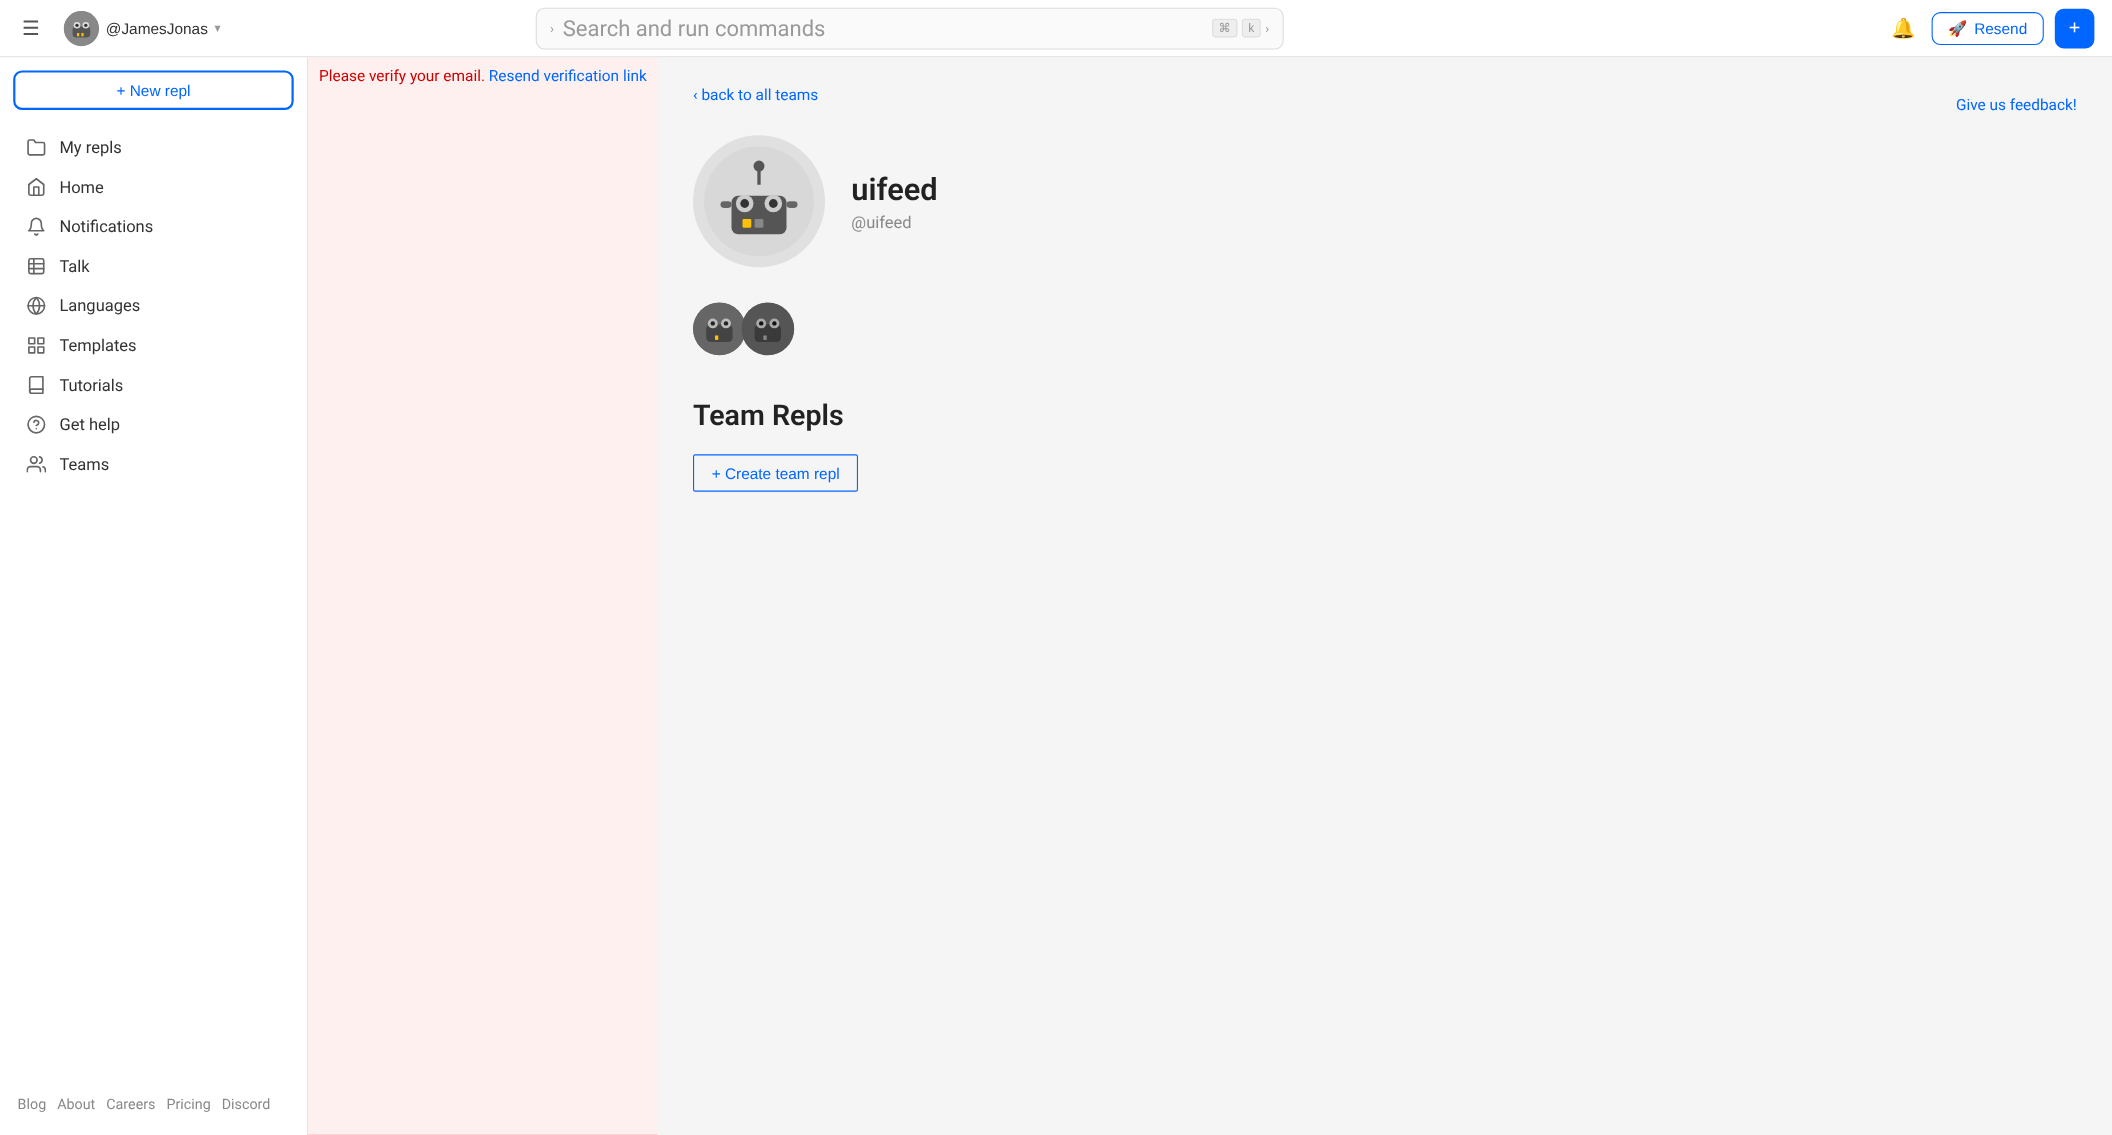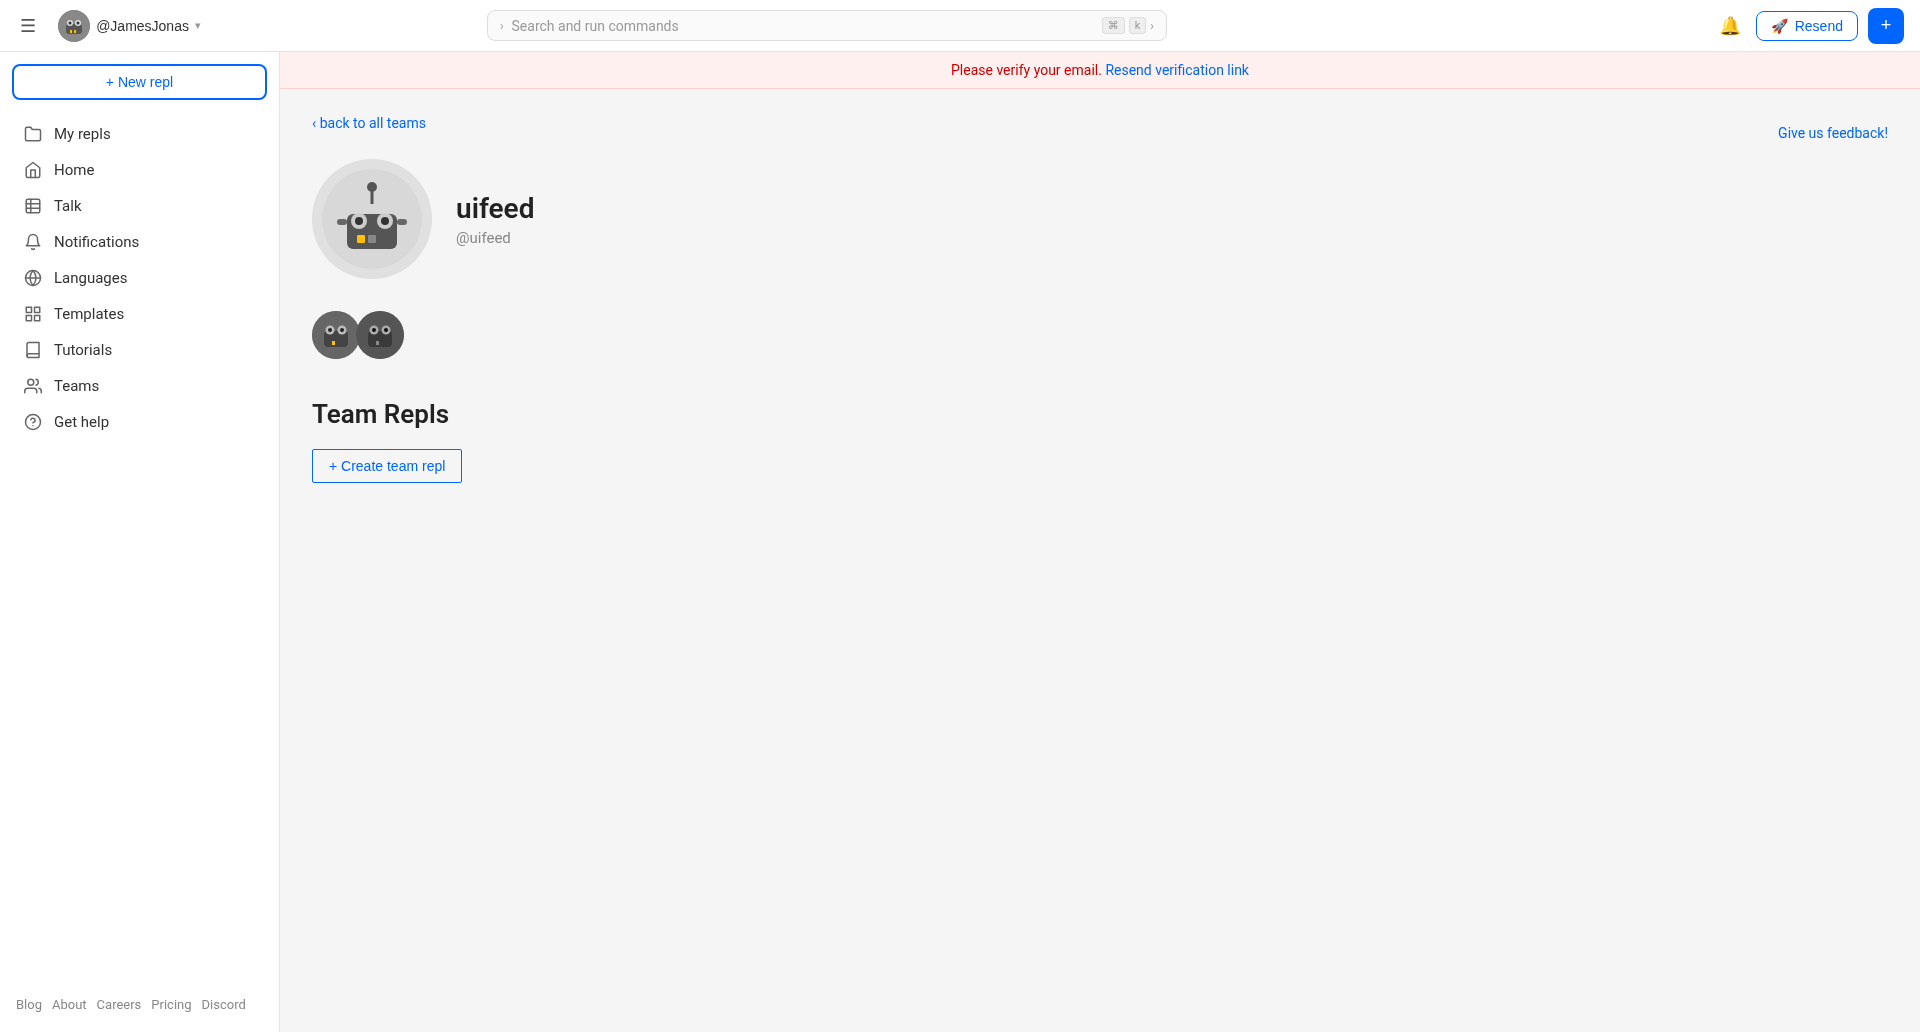--- a/index.html
+++ b/index.html
@@ -68,21 +68,21 @@
       align-items: center;
       border: 1px solid #ddd;
       border-radius: 8px;
       padding: 6px 12px;
       gap: 8px;
       background: #fafafa;
       cursor: pointer;
       width: 100%;
     }
     .search-chevron { color: #999; font-size: 12px; }
-    .search-placeholder { color: #999; font-size: 14px; flex: 1; }
+    .search-placeholder { color: #999; font-size: 20px; flex: 1; }
     .search-kbd {
       display: flex;
       align-items: center;
       gap: 4px;
       color: #999;
       font-size: 12px;
     }
     .kbd {
       background: #eee;
       border: 1px solid #ddd;
@@ -192,21 +192,21 @@
     .sidebar-footer a {
       color: #888;
       text-decoration: none;
     }
 
     
     .content {
       flex: 1;
       overflow-y: auto;
       display: flex;
-      flex-direction: column;
+      flex-direction: row;
     }
     .email-banner {
       background: #fff0f0;
       border-bottom: 1px solid #ffd0d0;
       padding: 10px;
       text-align: center;
       font-size: 14px;
       color: #cc0000;
       flex-shrink: 0;
     }
@@ -381,42 +381,42 @@
           <path d="M3 9l9-7 9 7v11a2 2 0 0 1-2 2H5a2 2 0 0 1-2-2z"></path>
           <polyline points="9 22 9 12 15 12 15 22"></polyline>
         </svg>
       </span>
       <span>Home</span>
     </div>
 
     <div class="sidebar-item">
       <span class="icon">
         <svg width="18" height="18" viewBox="0 0 24 24" fill="none" stroke="#666" stroke-width="2" stroke-linecap="round" stroke-linejoin="round">
+          <path d="M18 8A6 6 0 0 0 6 8c0 7-3 9-3 9h18s-3-2-3-9"></path>
+          <path d="M13.73 21a2 2 0 0 1-3.46 0"></path>
+        </svg>
+      </span>
+      <span>Notifications</span>
+    </div>
+
+    <div class="sidebar-item">
+      <span class="icon">
+        <svg width="18" height="18" viewBox="0 0 24 24" fill="none" stroke="#666" stroke-width="2" stroke-linecap="round" stroke-linejoin="round">
           <rect x="3" y="3" width="18" height="18" rx="2" ry="2"></rect>
           <line x1="3" y1="9" x2="21" y2="9"></line>
           <line x1="3" y1="15" x2="21" y2="15"></line>
           <line x1="9" y1="3" x2="9" y2="21"></line>
         </svg>
       </span>
       <span>Talk</span>
     </div>
 
     <div class="sidebar-item">
       <span class="icon">
         <svg width="18" height="18" viewBox="0 0 24 24" fill="none" stroke="#666" stroke-width="2" stroke-linecap="round" stroke-linejoin="round">
-          <path d="M18 8A6 6 0 0 0 6 8c0 7-3 9-3 9h18s-3-2-3-9"></path>
-          <path d="M13.73 21a2 2 0 0 1-3.46 0"></path>
-        </svg>
-      </span>
-      <span>Notifications</span>
-    </div>
-
-    <div class="sidebar-item">
-      <span class="icon">
-        <svg width="18" height="18" viewBox="0 0 24 24" fill="none" stroke="#666" stroke-width="2" stroke-linecap="round" stroke-linejoin="round">
           <circle cx="12" cy="12" r="10"></circle>
           <line x1="2" y1="12" x2="22" y2="12"></line>
           <path d="M12 2a15.3 15.3 0 0 1 4 10 15.3 15.3 0 0 1-4 10 15.3 15.3 0 0 1-4-10 15.3 15.3 0 0 1 4-10z"></path>
         </svg>
       </span>
       <span>Languages</span>
     </div>
 
     <div class="sidebar-item">
       <span class="icon">
@@ -436,38 +436,38 @@
           <path d="M4 19.5A2.5 2.5 0 0 1 6.5 17H20"></path>
           <path d="M6.5 2H20v20H6.5A2.5 2.5 0 0 1 4 19.5v-15A2.5 2.5 0 0 1 6.5 2z"></path>
         </svg>
       </span>
       <span>Tutorials</span>
     </div>
 
     <div class="sidebar-item">
       <span class="icon">
         <svg width="18" height="18" viewBox="0 0 24 24" fill="none" stroke="#666" stroke-width="2" stroke-linecap="round" stroke-linejoin="round">
+          <circle cx="12" cy="12" r="10"></circle>
+          <path d="M9.09 9a3 3 0 0 1 5.83 1c0 2-3 3-3 3"></path>
+          <line x1="12" y1="17" x2="12.01" y2="17"></line>
+        </svg>
+      </span>
+      <span>Get help</span>
+    </div>
+
+    <div class="sidebar-item">
+      <span class="icon">
+        <svg width="18" height="18" viewBox="0 0 24 24" fill="none" stroke="#666" stroke-width="2" stroke-linecap="round" stroke-linejoin="round">
           <path d="M17 21v-2a4 4 0 0 0-4-4H5a4 4 0 0 0-4 4v2"></path>
           <circle cx="9" cy="7" r="4"></circle>
           <path d="M23 21v-2a4 4 0 0 0-3-3.87"></path>
           <path d="M16 3.13a4 4 0 0 1 0 7.75"></path>
         </svg>
       </span>
       <span>Teams</span>
-    </div>
-
-    <div class="sidebar-item">
-      <span class="icon">
-        <svg width="18" height="18" viewBox="0 0 24 24" fill="none" stroke="#666" stroke-width="2" stroke-linecap="round" stroke-linejoin="round">
-          <circle cx="12" cy="12" r="10"></circle>
-          <path d="M9.09 9a3 3 0 0 1 5.83 1c0 2-3 3-3 3"></path>
-          <line x1="12" y1="17" x2="12.01" y2="17"></line>
-        </svg>
-      </span>
-      <span>Get help</span>
     </div>
 
     <div class="sidebar-spacer"></div>
 
     <div class="sidebar-footer">
       <a href="#">Blog</a>
       <a href="#">About</a>
       <a href="#">Careers</a>
       <a href="#">Pricing</a>
       <a href="#">Discord</a>

